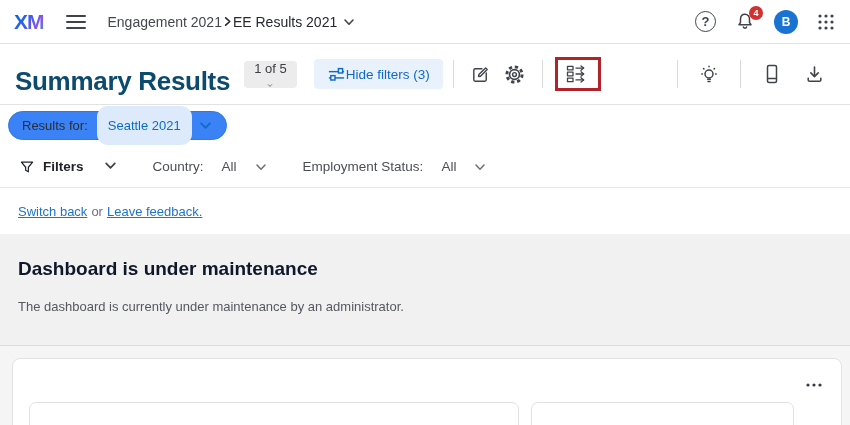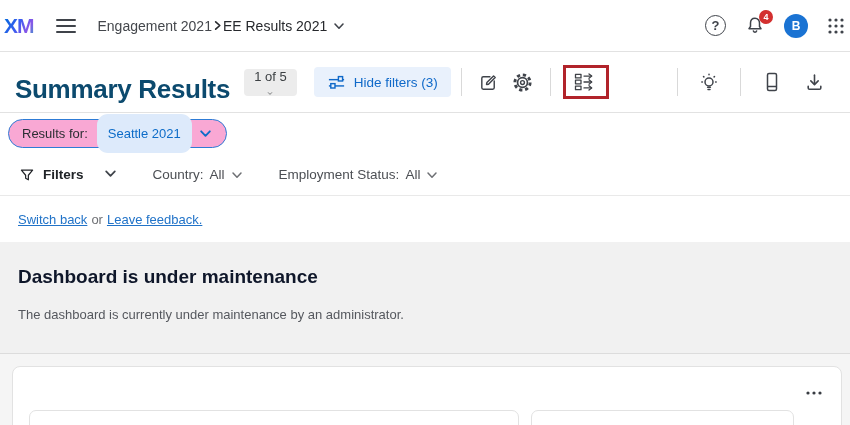--- a/index.html
+++ b/index.html
@@ -1,21 +1,21 @@
 <!DOCTYPE html>
 <html><head>
 <meta charset="utf-8">
 <style>
   * { margin:0; padding:0; box-sizing:border-box; }
   html,body { width:850px; height:425px; overflow:hidden; background:#f5f5f5;
               font-family:"Liberation Sans", sans-serif; color:#26282c; }
 
   
-  .topnav { height:52px; background:#fff; border-bottom:1px solid #e2e2e2;
-            display:flex; align-items:center; padding:0 4px; }
+  .topnav { height:44px; background:#fff; border-bottom:1px solid #e2e2e2;
+            display:flex; align-items:center; padding:0 14px; }
   .xm-logo { font-size:21px; font-weight:800; letter-spacing:-1px;
              background:linear-gradient(120deg,#0768dd 10%,#3a5cf0 45%,#8a56e8 75%,#21b0c2 105%);
              -webkit-background-clip:text; background-clip:text; color:transparent; cursor:pointer; }
   .hamburger { width:20px; margin-left:22px; cursor:pointer; }
   .hamburger span { display:block; height:2px; background:#3f434a; border-radius:1px; margin:4px 0; }
   .breadcrumb { display:flex; align-items:center; margin-left:22px; font-size:14px; }
   .crumb-parent { color:#44474c; cursor:pointer; }
   .crumb-current { color:#26282c; cursor:pointer; display:flex; align-items:center; gap:6px; }
   .nav-right { margin-left:auto; display:flex; align-items:center; gap:18px; }
   .icon-btn { background:none; border:none; cursor:pointer; color:#3f434a;
@@ -34,46 +34,46 @@
 
   
   .titlebar { height:61px; background:#fff; border-bottom:1px solid #e2e2e2;
               display:flex; align-items:center; padding:0 15px; }
   .page-title { font-size:26px; font-weight:600; color:#0c4a6e; letter-spacing:-0.3px;margin-top:14px; }
   .pill-btn { margin-left:14px; background:#ececec; border:none; border-radius:4px;
               height:27px; padding:0 10px; font-size:13px; color:#3c4043; cursor:pointer;
               display:flex; align-items:center; gap:7px; font-family:inherit;flex-direction:column; }
   .hide-filters { margin-left:17px; background:#e9f1fc; border:none; border-radius:4px;
                   height:30px; padding:0 13px; font-size:13.5px; color:#0f69c9; cursor:pointer;
-                  display:flex; align-items:center; gap:8px; font-family:inherit; }
+                  display:flex; align-items:center; font-family:inherit; }
   .vdiv { width:1px; height:28px; background:#d9d9d9; margin:0 10px; }
   .tool-icon { width:34px; height:32px; }
   .annotation-box { border:3px solid #b1232a; padding:2px 8px 2px 4px; margin:0 2px;
                     display:flex; align-items:center; }
   .ideas-btn { background:none; border:none; cursor:pointer; display:flex; align-items:center;
                gap:8px; font-size:13.5px; color:#3f4247; font-family:inherit; padding:2px 4px; }
   .right-tools { margin-left:auto; display:flex; align-items:center; }
   .right-tools .tool-icon { margin:0 4px; }
 
   
   .results-row { height:41px; background:#fff; display:flex; align-items:center; padding:0 8px; }
   .results-pill { display:flex; align-items:center; border:1px solid #2e7cd6; border-radius:16px;
-                  height:29px; padding:0 7px 0 13px; cursor:pointer; background:#f9a8d4; }
+                  height:29px; padding:0 7px 0 13px; cursor:pointer; background:#3b82f6; }
   .results-label { font-size:13px; color:#2b2e33; }
   .chip { margin-left:9px; background:#ddeafb; color:#0d6cc8; font-size:13px;
           border-radius:11px; padding:12px 11px; cursor:pointer; }
   .results-pill .chev { margin:0 7px; color:#0d6cc8; }
 
   
   .filters-row { height:42px; background:#fff; border-bottom:1px solid #e9e9e9;
                  display:flex; align-items:center; padding:0 19px; }
   .filters-main { display:flex; gap:8px; cursor:pointer; }
   .filters-label { font-size:13.5px; font-weight:700; color:#202327; }
   .filters-main .chev { margin-left:12px; }
-  .filter-item { display:flex; align-items:center; gap:6px; margin-left:36px; cursor:pointer;
+  .filter-item { display:flex; align-items:center; gap:18px; margin-left:36px; cursor:pointer;
                  font-size:13.5px; color:#4c4f54; }
 
   
   .banner { height:46px; background:#fff; display:flex; align-items:center;
             padding:0 18px; font-size:13px; color:#6e7074; gap:4px; }
   .banner a { color:#2173c8; text-decoration:underline; cursor:pointer; }
 
   
   .maintenance { height:112px; background:#f1f1f1; border-bottom:1px solid #dcdcdc;
                  padding:24px 18px 0 18px; }

